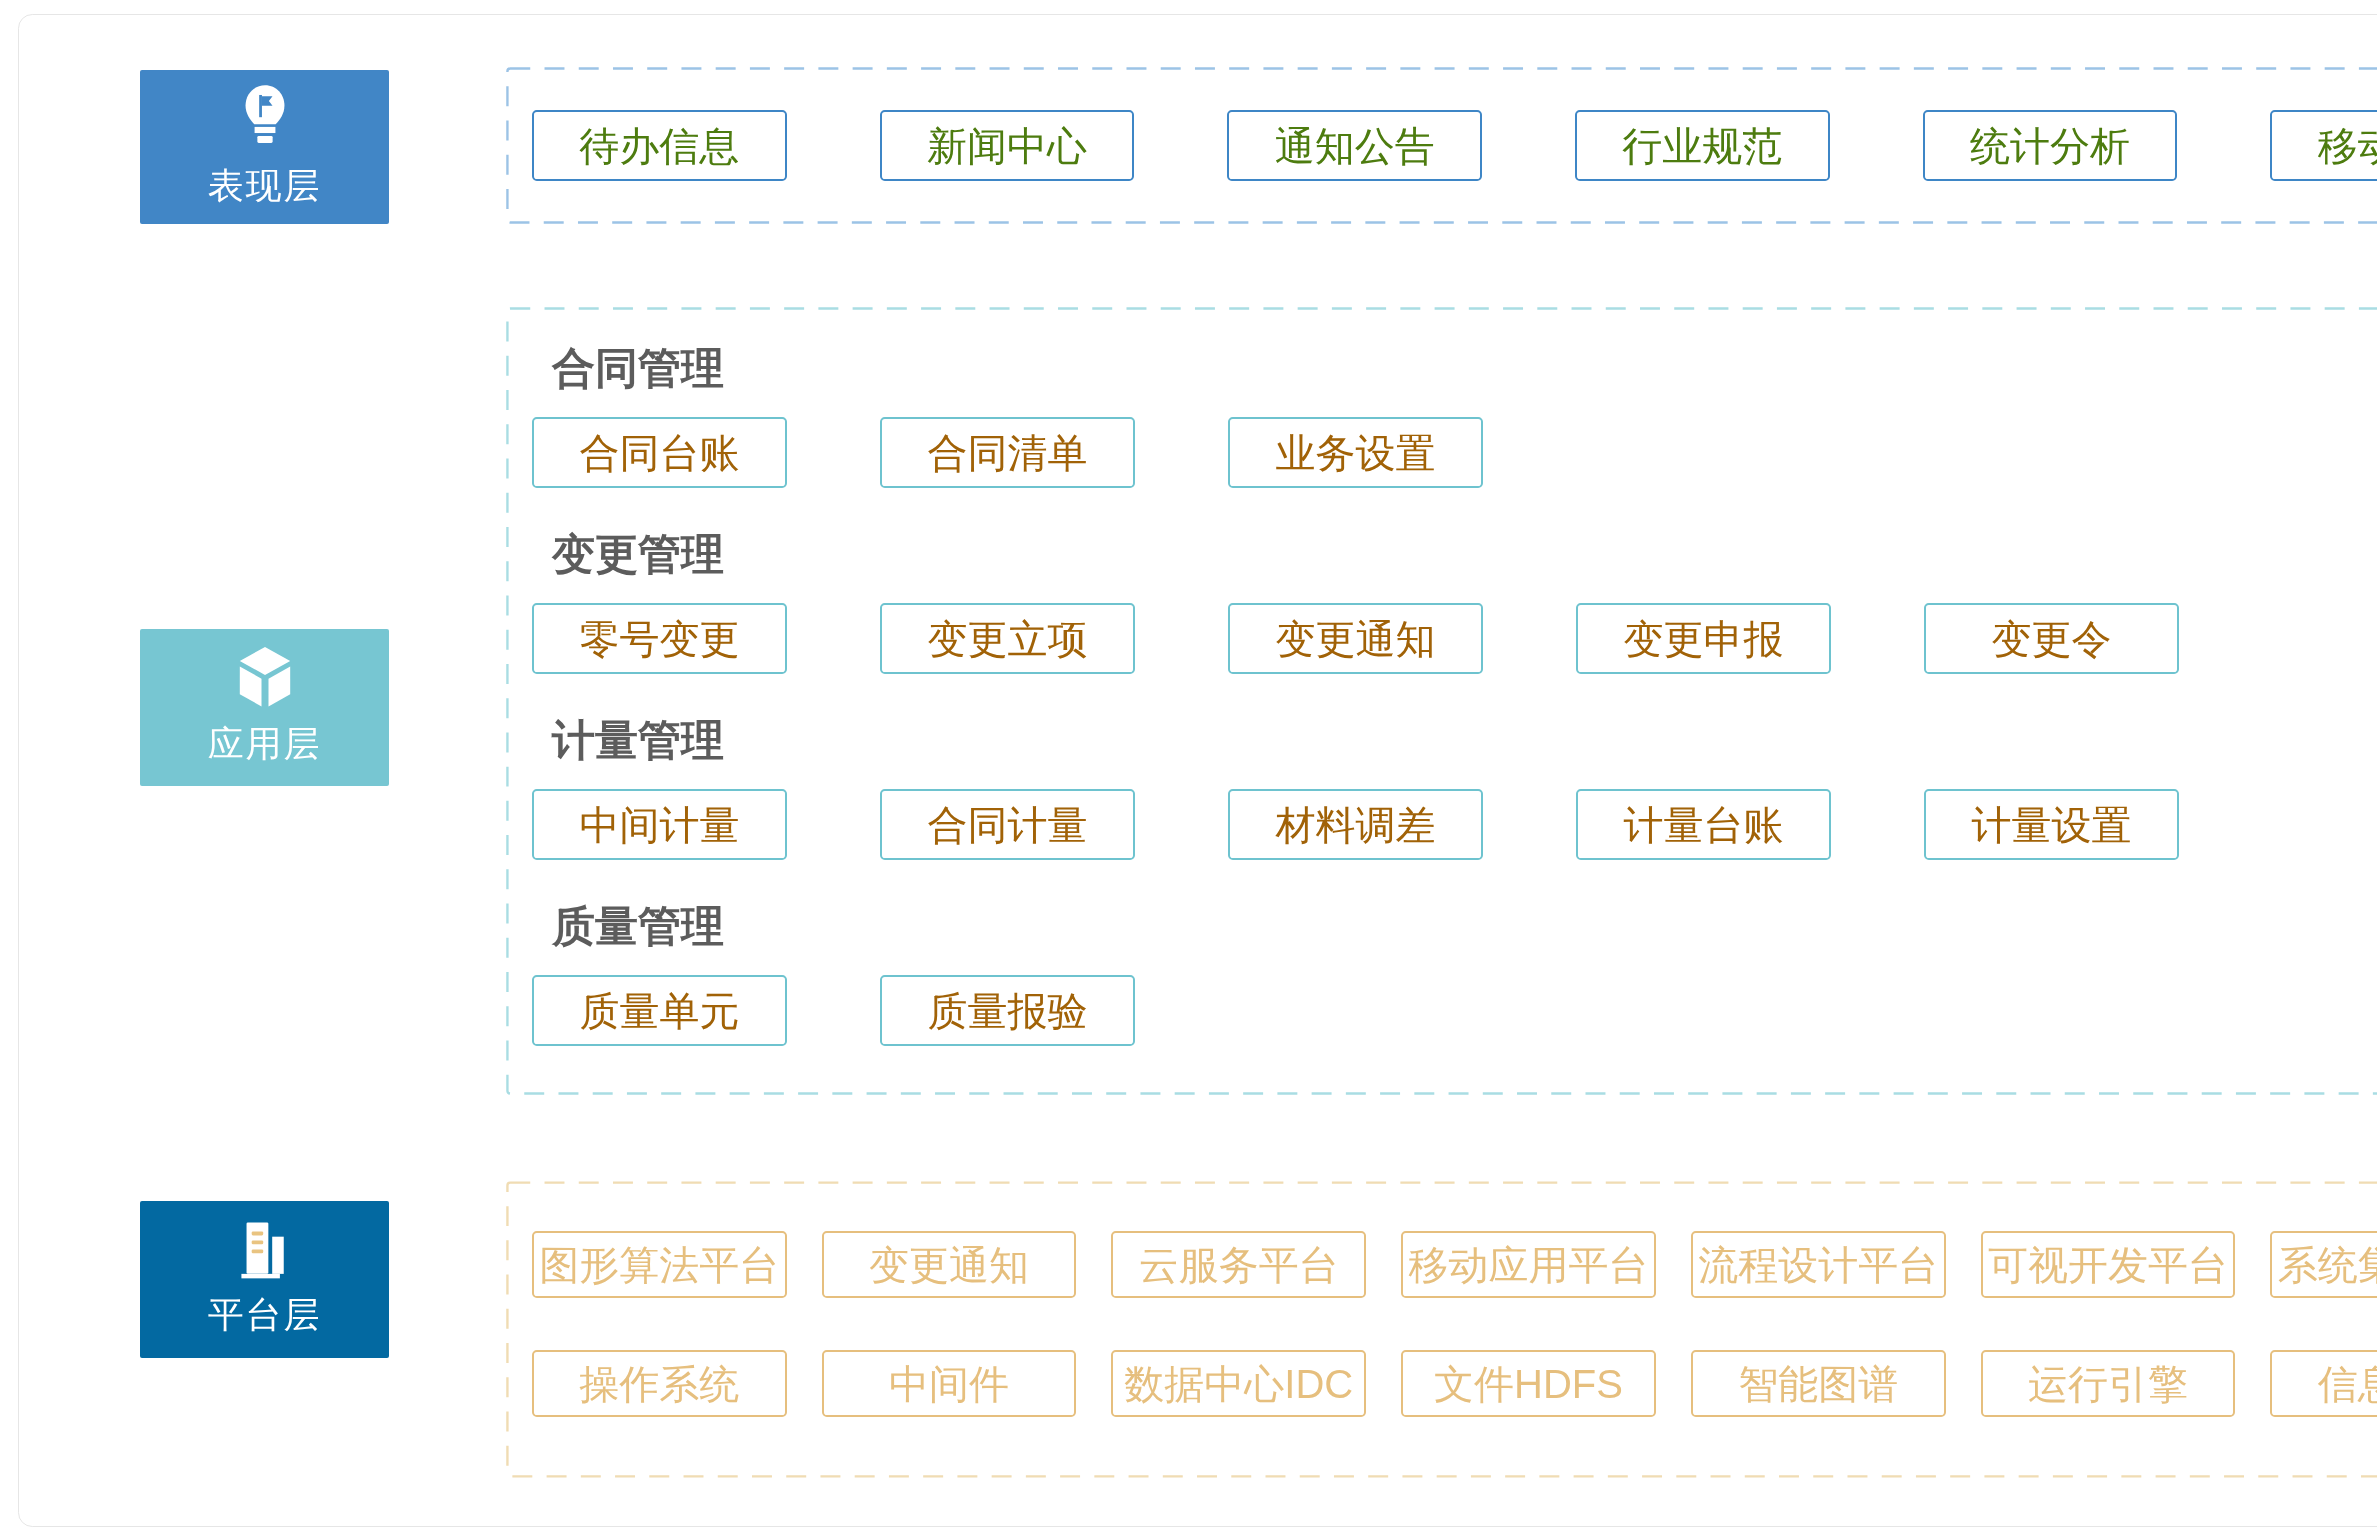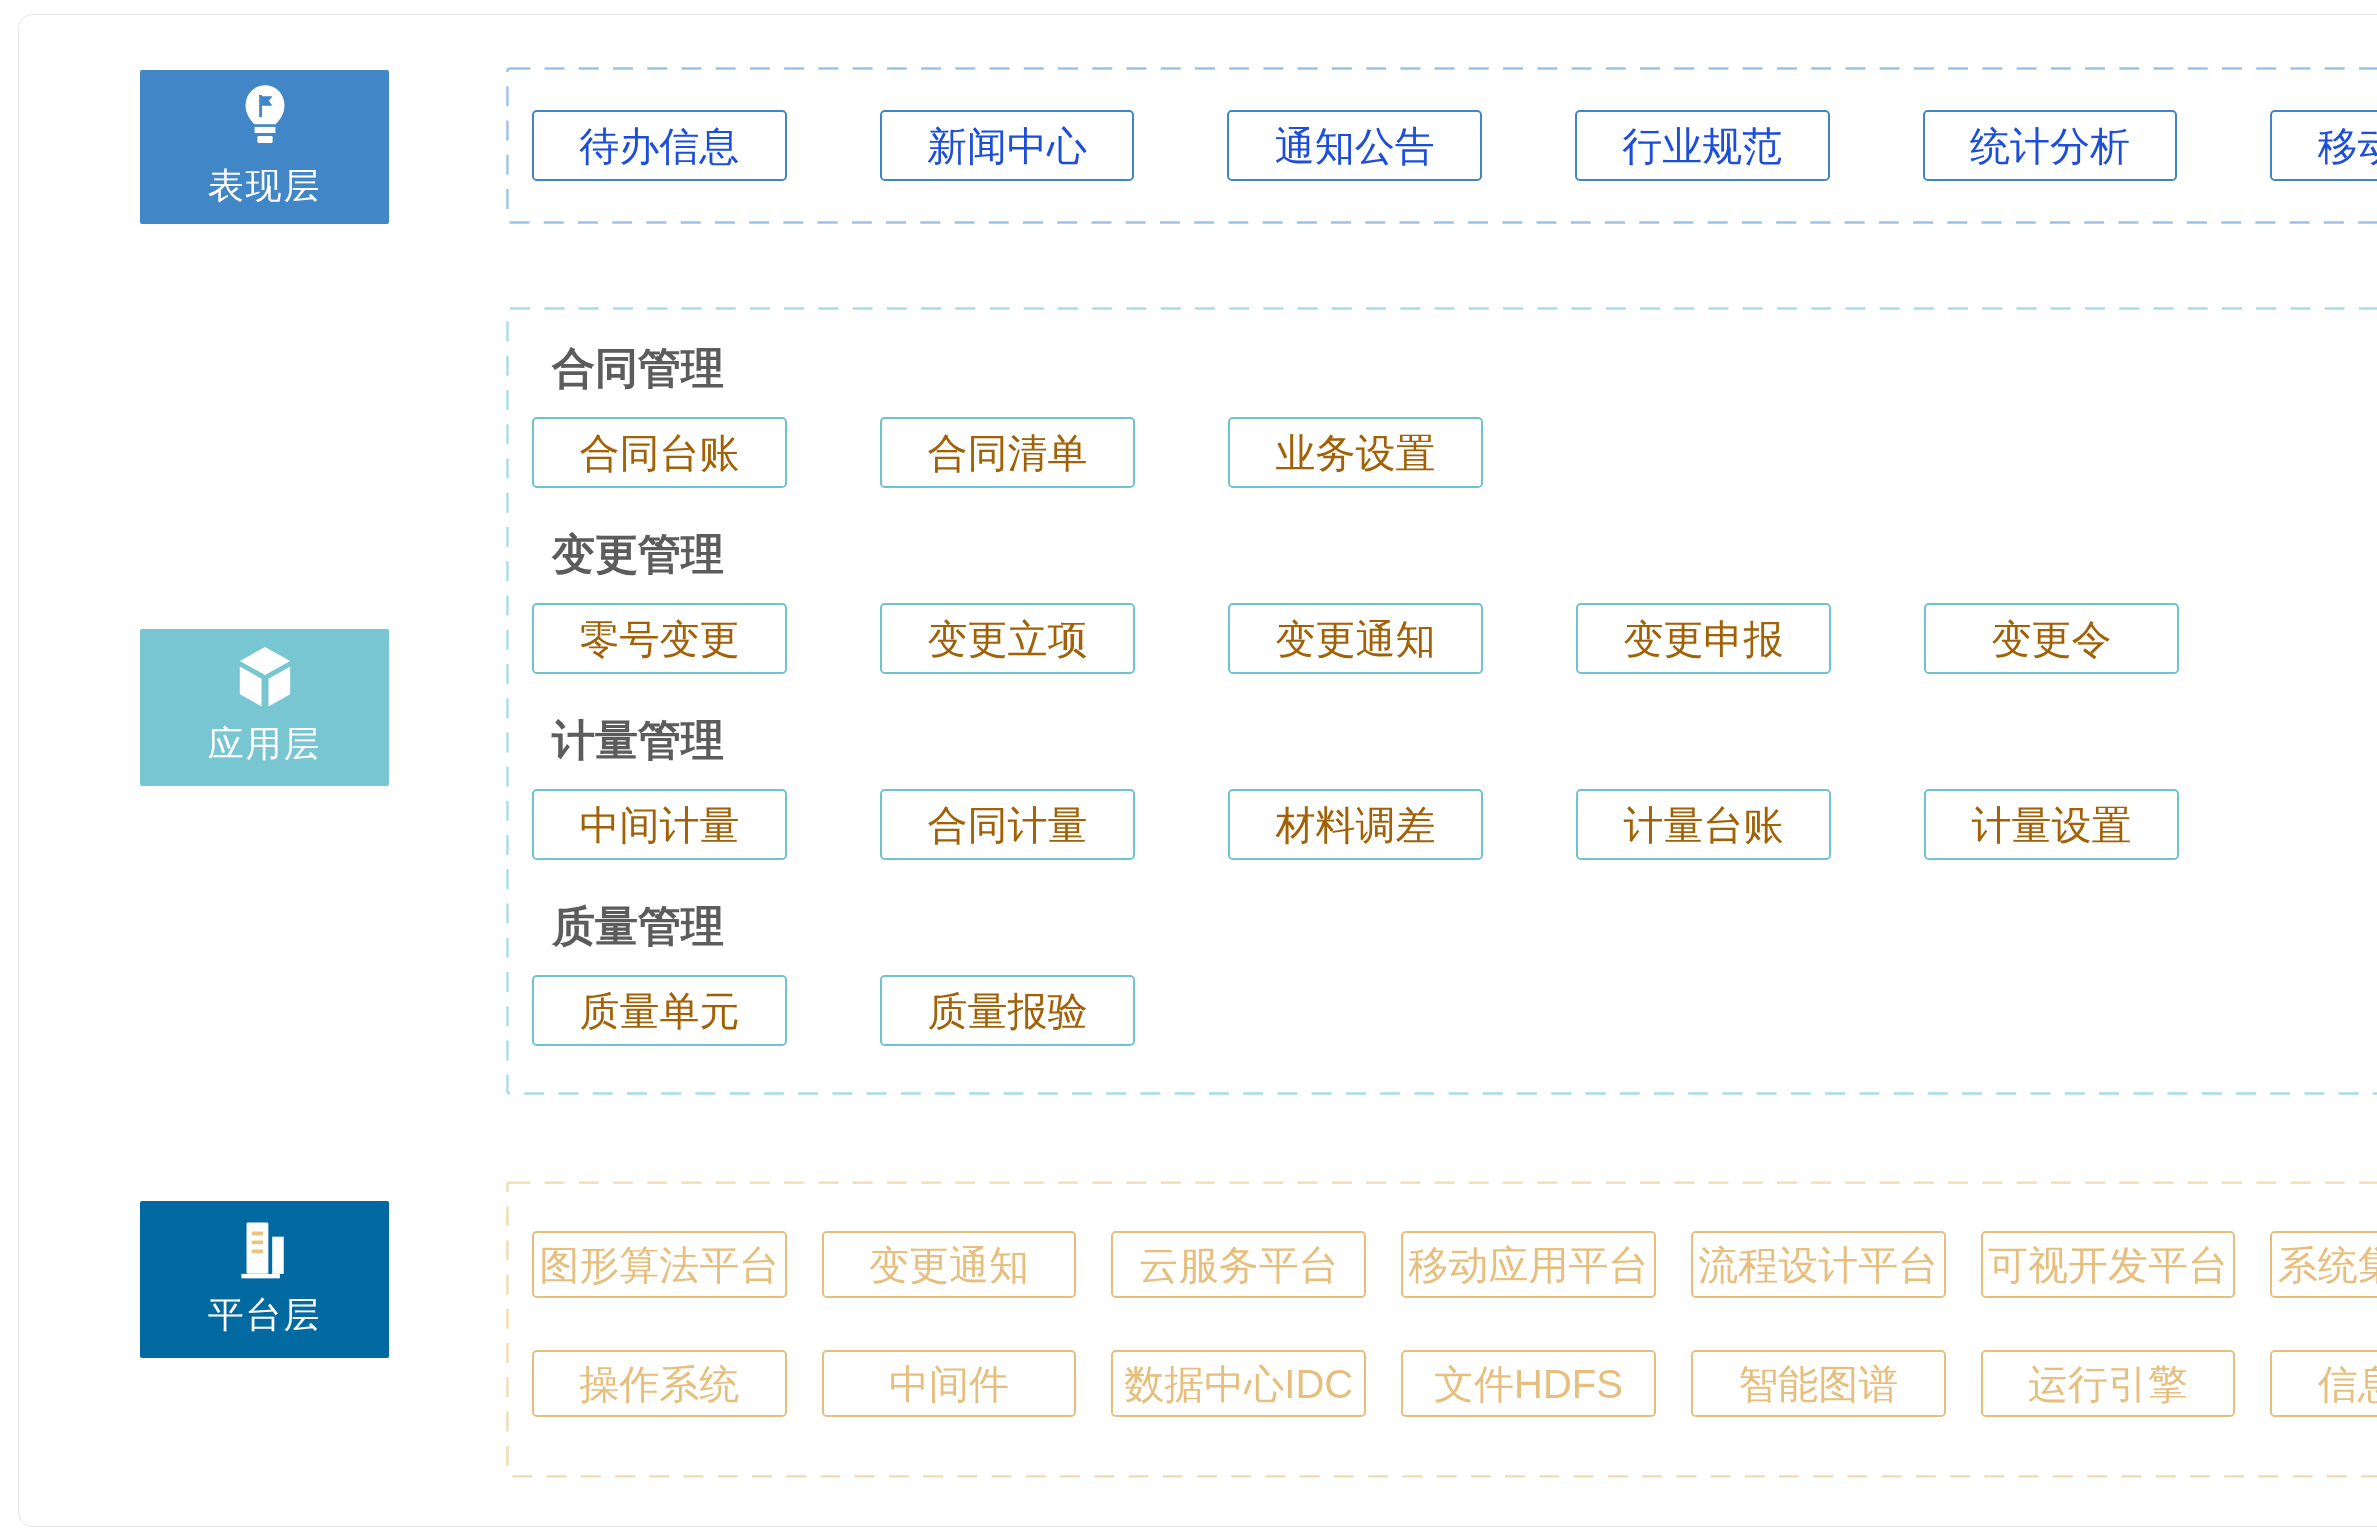--- a/index.html
+++ b/index.html
@@ -37,21 +37,21 @@
     font-size:43px;font-weight:bold;color:#5C5C5C;line-height:1;
     margin:45px 0 0 20px;position:relative;
   }
   .group-title.first{margin-top:40px;}
   .group-row{margin-top:27px;}
   .chip{
     box-sizing:border-box;width:255px;height:71px;border-radius:4.8px;background:#ffffff;
     display:flex;align-items:center;justify-content:center;
     font-size:40px;line-height:1;white-space:nowrap;
   }
-  .chip-blue{border:2.4px solid #3E86C6;color:#1d4ed8;}
+  .chip-blue{border:2.4px solid #3E86C6;color:#4d7c0f;}
   .chip-teal{border:2.4px solid #6EC3CF;color:#a16207;}
   .chip-gold{border:2.4px solid #E6BF7E;color:#E6BF7E;height:67px;}
 </style>
 </head>
 <body>
 
 <div class="frame"></div>
 
 <div class="layer-box" id="box-presentation">
   <span class="layer-icon">

